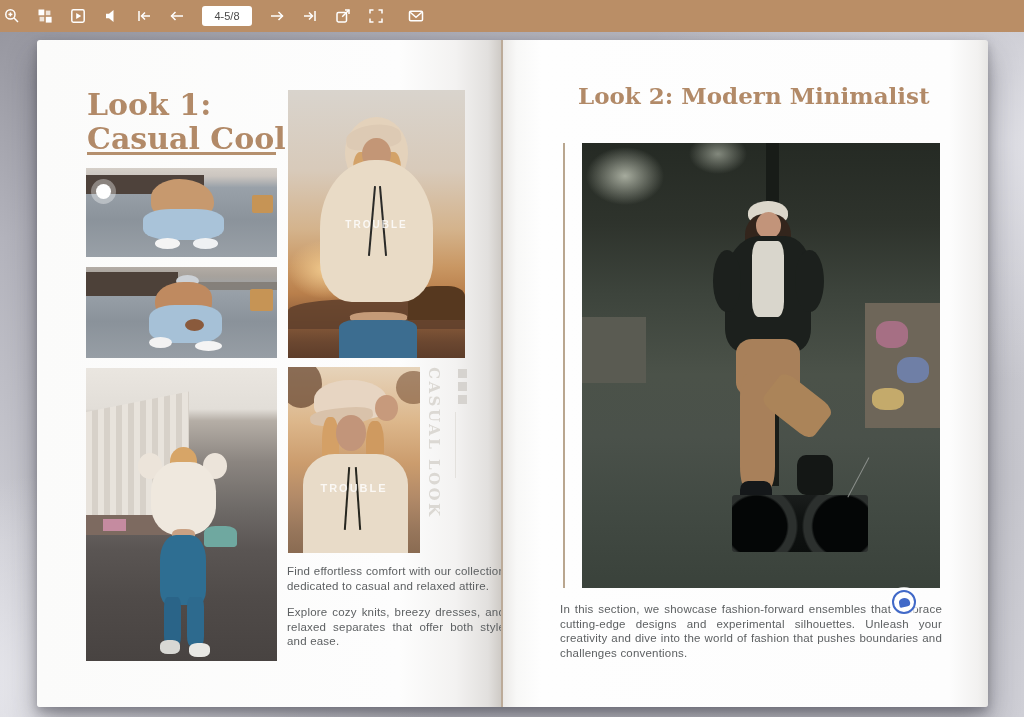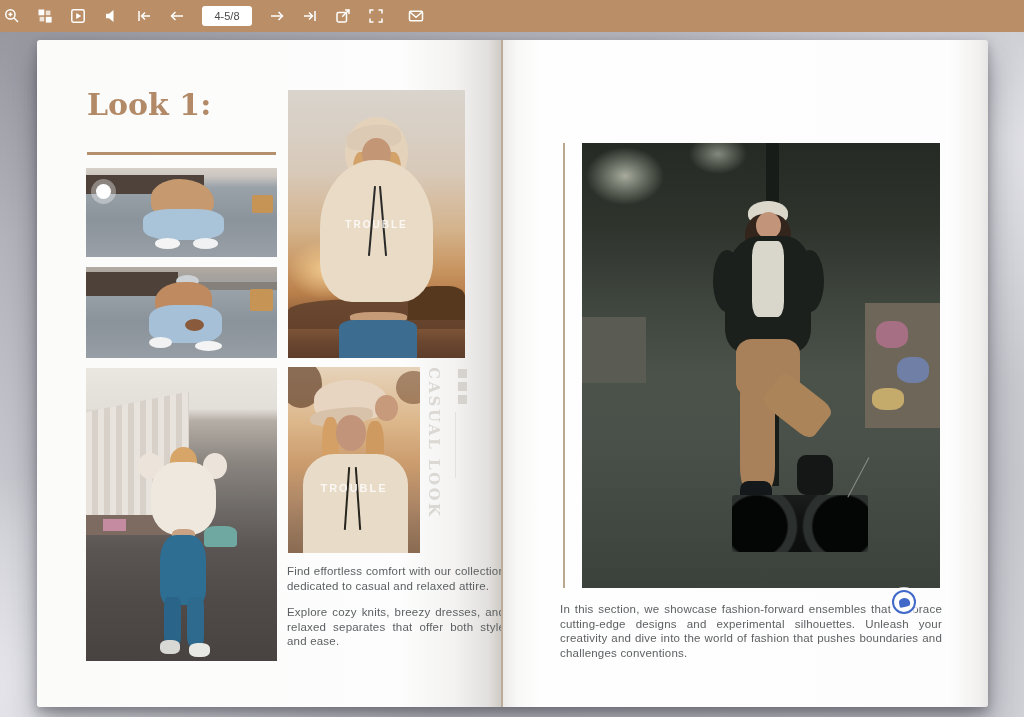--- a/index.html
+++ b/index.html
@@ -140,20 +140,21 @@
         <polyline points="3.2,5.2 9,10.2 14.8,5.2"></polyline>
       </svg>
     </button>
   </div>
 
   <div class="book">
 
     <div class="page page-left">
       <div class="abs booktitle title-left">
         <div>Look 1:</div>
+        <div>Casual Cool</div>
       </div>
       <div class="abs title-rule"></div>
 
       <div class="photo" style="left:49px;top:128px;width:191px;height:89px;
            background:linear-gradient(180deg,#d5cfc8 0%,#ccc6c0 9%,#99a1a9 22%,#8b939b 58%,#99a0a7 100%);">
         <div class="abs" style="left:0;top:8%;width:62%;height:21%;background:#4e423b;"></div>
         <div class="abs" style="right:2%;top:30%;width:11%;height:21%;background:#c69455;border-radius:2px;"></div>
         <div class="abs" style="left:34%;top:12%;width:33%;height:46%;background:#c7996e;border-radius:45% 55% 40% 40%;"></div>
         <div class="abs" style="left:30%;top:46%;width:42%;height:35%;background:#a9c3d9;border-radius:35%;"></div>
         <div class="abs" style="left:36%;top:79%;width:13%;height:12%;background:#f4f4f4;border-radius:50%;"></div>
@@ -234,20 +235,21 @@
       <div class="abs sq" style="left:421px;top:342px;"></div>
       <div class="abs sq" style="left:421px;top:355px;"></div>
 
       <div class="abs bodytext" style="left:250px;top:524px;width:218px;">
         <p style="margin:0 0 12px 0;">Find effortless comfort with our collection dedicated to casual and relaxed attire.</p>
         <p style="margin:0;">Explore cozy knits, breezy dresses, and relaxed separates that offer both style and ease.</p>
       </div>
     </div>
 
     <div class="page page-right">
+      <div class="abs booktitle title-right">Look 2: Modern Minimalist</div>
 
       <div class="abs" style="left:61px;top:103px;width:2px;height:445px;background:#b9a68f;"></div>
 
       <div class="photo" style="left:80px;top:103px;width:358px;height:445px;
            background:linear-gradient(180deg,#252a24 0%,#2e332c 18%,#3d443c 34%,#4b5249 52%,#4a514a 66%,#424a43 82%,#3a423b 100%);">
         <div class="abs" style="left:1%;top:1%;width:22%;height:13%;background:radial-gradient(closest-side,rgba(188,193,178,.85),rgba(188,193,178,0));"></div>
         <div class="abs" style="left:30%;top:-2%;width:16%;height:9%;background:radial-gradient(closest-side,rgba(170,176,162,.7),rgba(170,176,162,0));"></div>
         <div class="abs" style="left:51.5%;top:0;width:3.5%;height:77%;background:#181c18;"></div>
         <div class="abs" style="left:79%;top:36%;width:21%;height:28%;background:#6e6659;"></div>
         <div class="abs" style="left:82%;top:40%;width:9%;height:6%;background:#a66f84;border-radius:40%;"></div>

